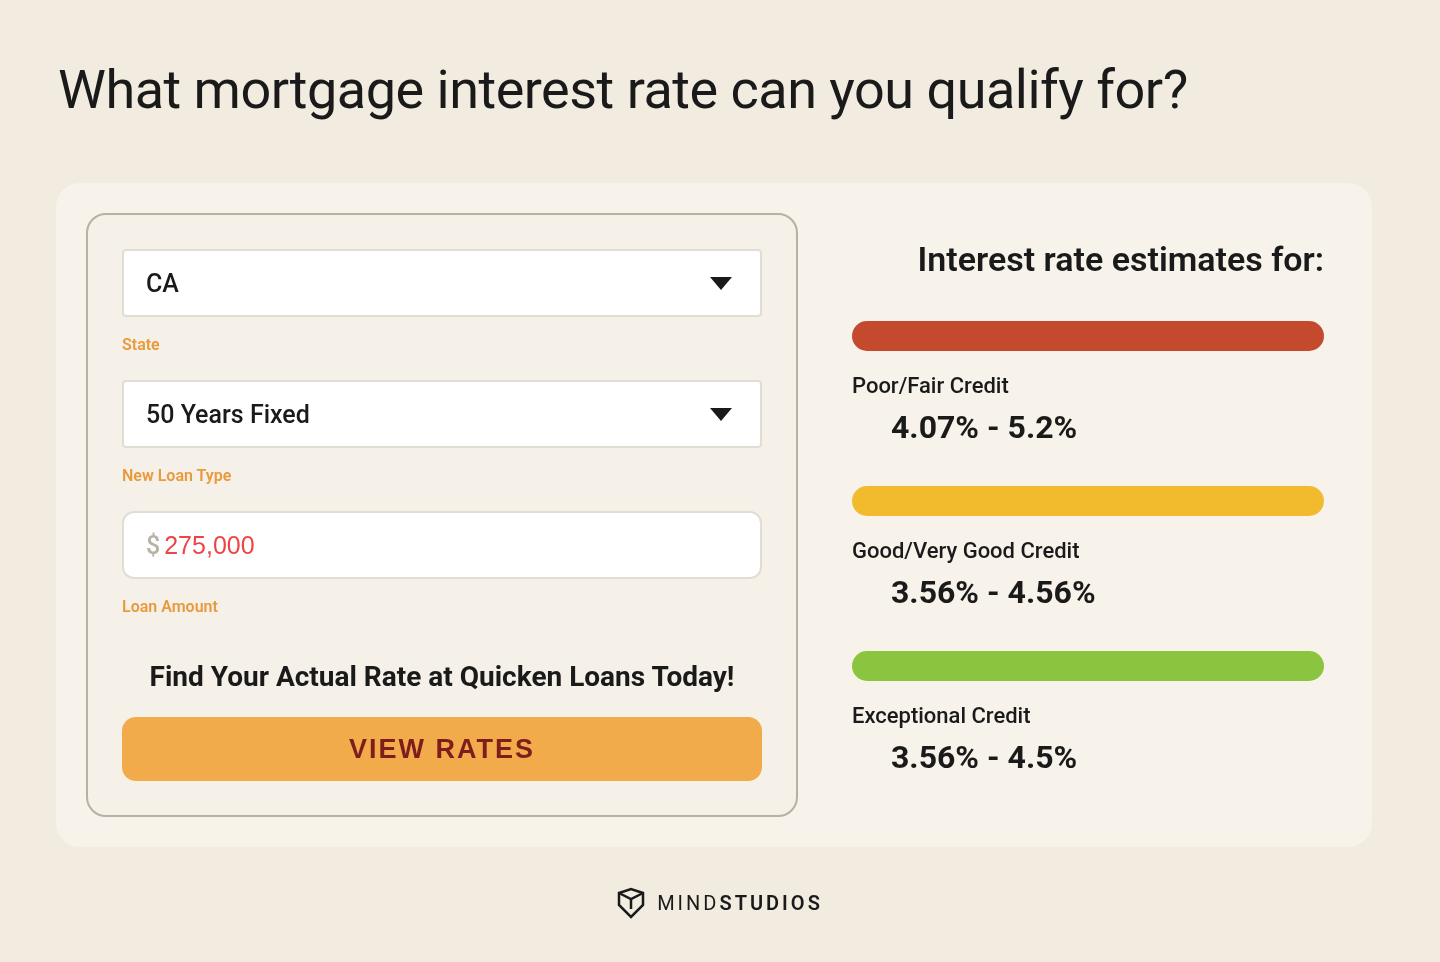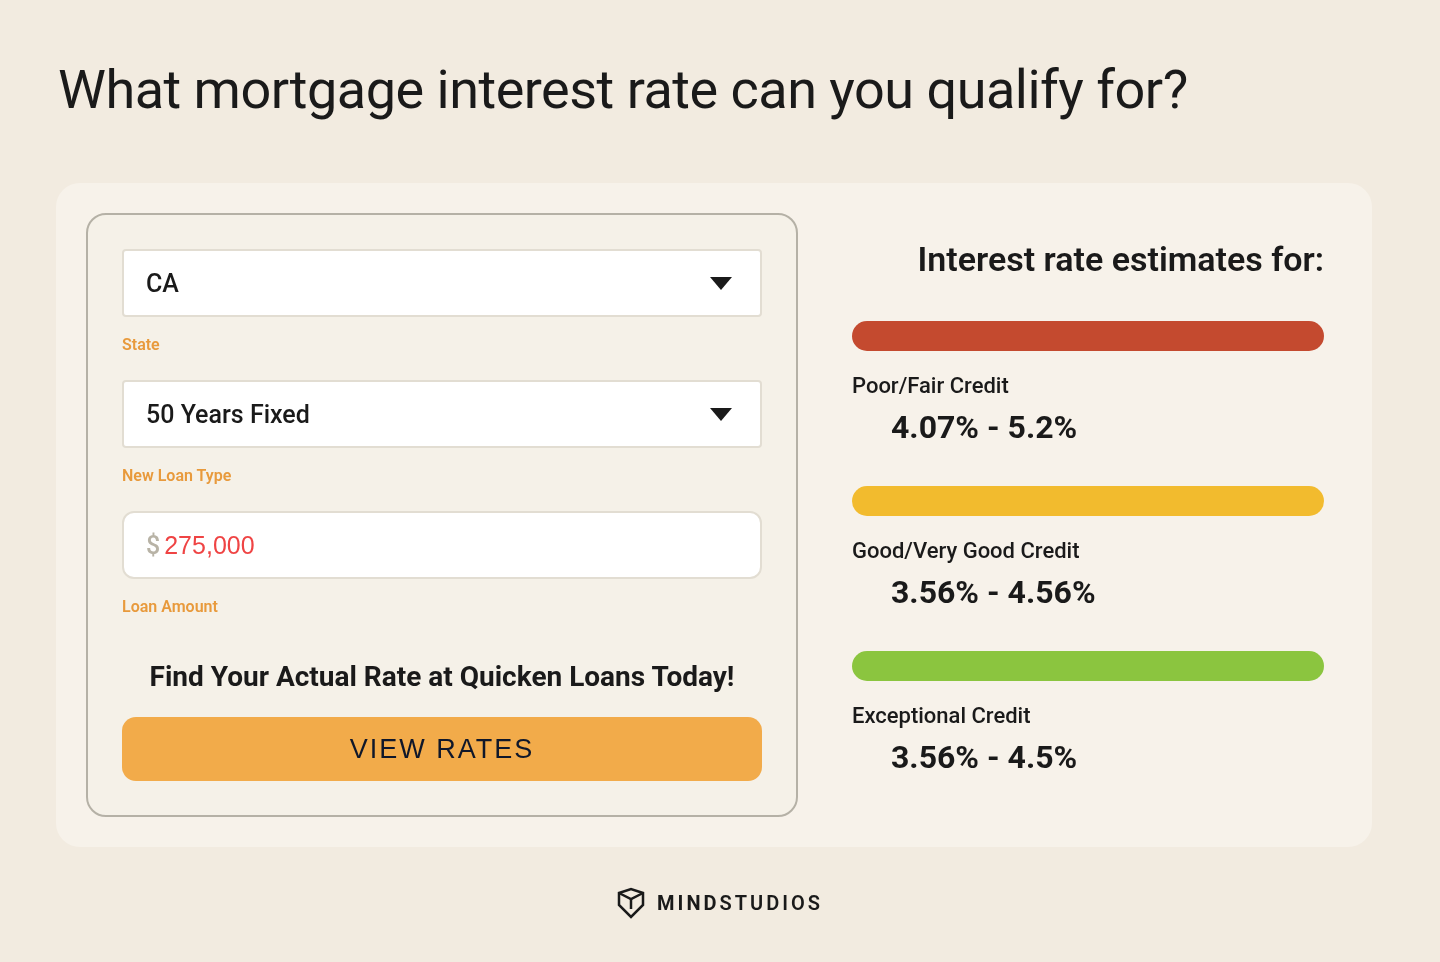--- a/index.html
+++ b/index.html
@@ -114,23 +114,23 @@
       font-size: 28px;
       font-weight: 700;
       color: #1a1a1a;
       text-align: center;
       margin-top: 18px;
       margin-bottom: 24px;
     }
 
     .view-rates-btn {
       background: #f2ab4a;
-      color: #0f172a;
+      color: #7f1d1d;
       font-size: 27px;
-      font-weight: 400;
+      font-weight: 700;
       letter-spacing: 2px;
       border: none;
       border-radius: 14px;
       height: 82px;
       width: 100%;
       cursor: pointer;
     }
 
     .results-panel {
       flex: 1;
@@ -198,21 +198,21 @@
     }
 
     .footer-text {
       font-size: 20px;
       font-weight: 600;
       color: #1a1a1a;
       letter-spacing: 3px;
     }
 
     .footer-text-bold {
-      font-weight: 700;
+      font-weight: 400;
       margin-top: 16px;
     }
 
     .logo-svg {
       width: 28px;
       height: 32px;
     }
   </style>
 </head>
 <body>

